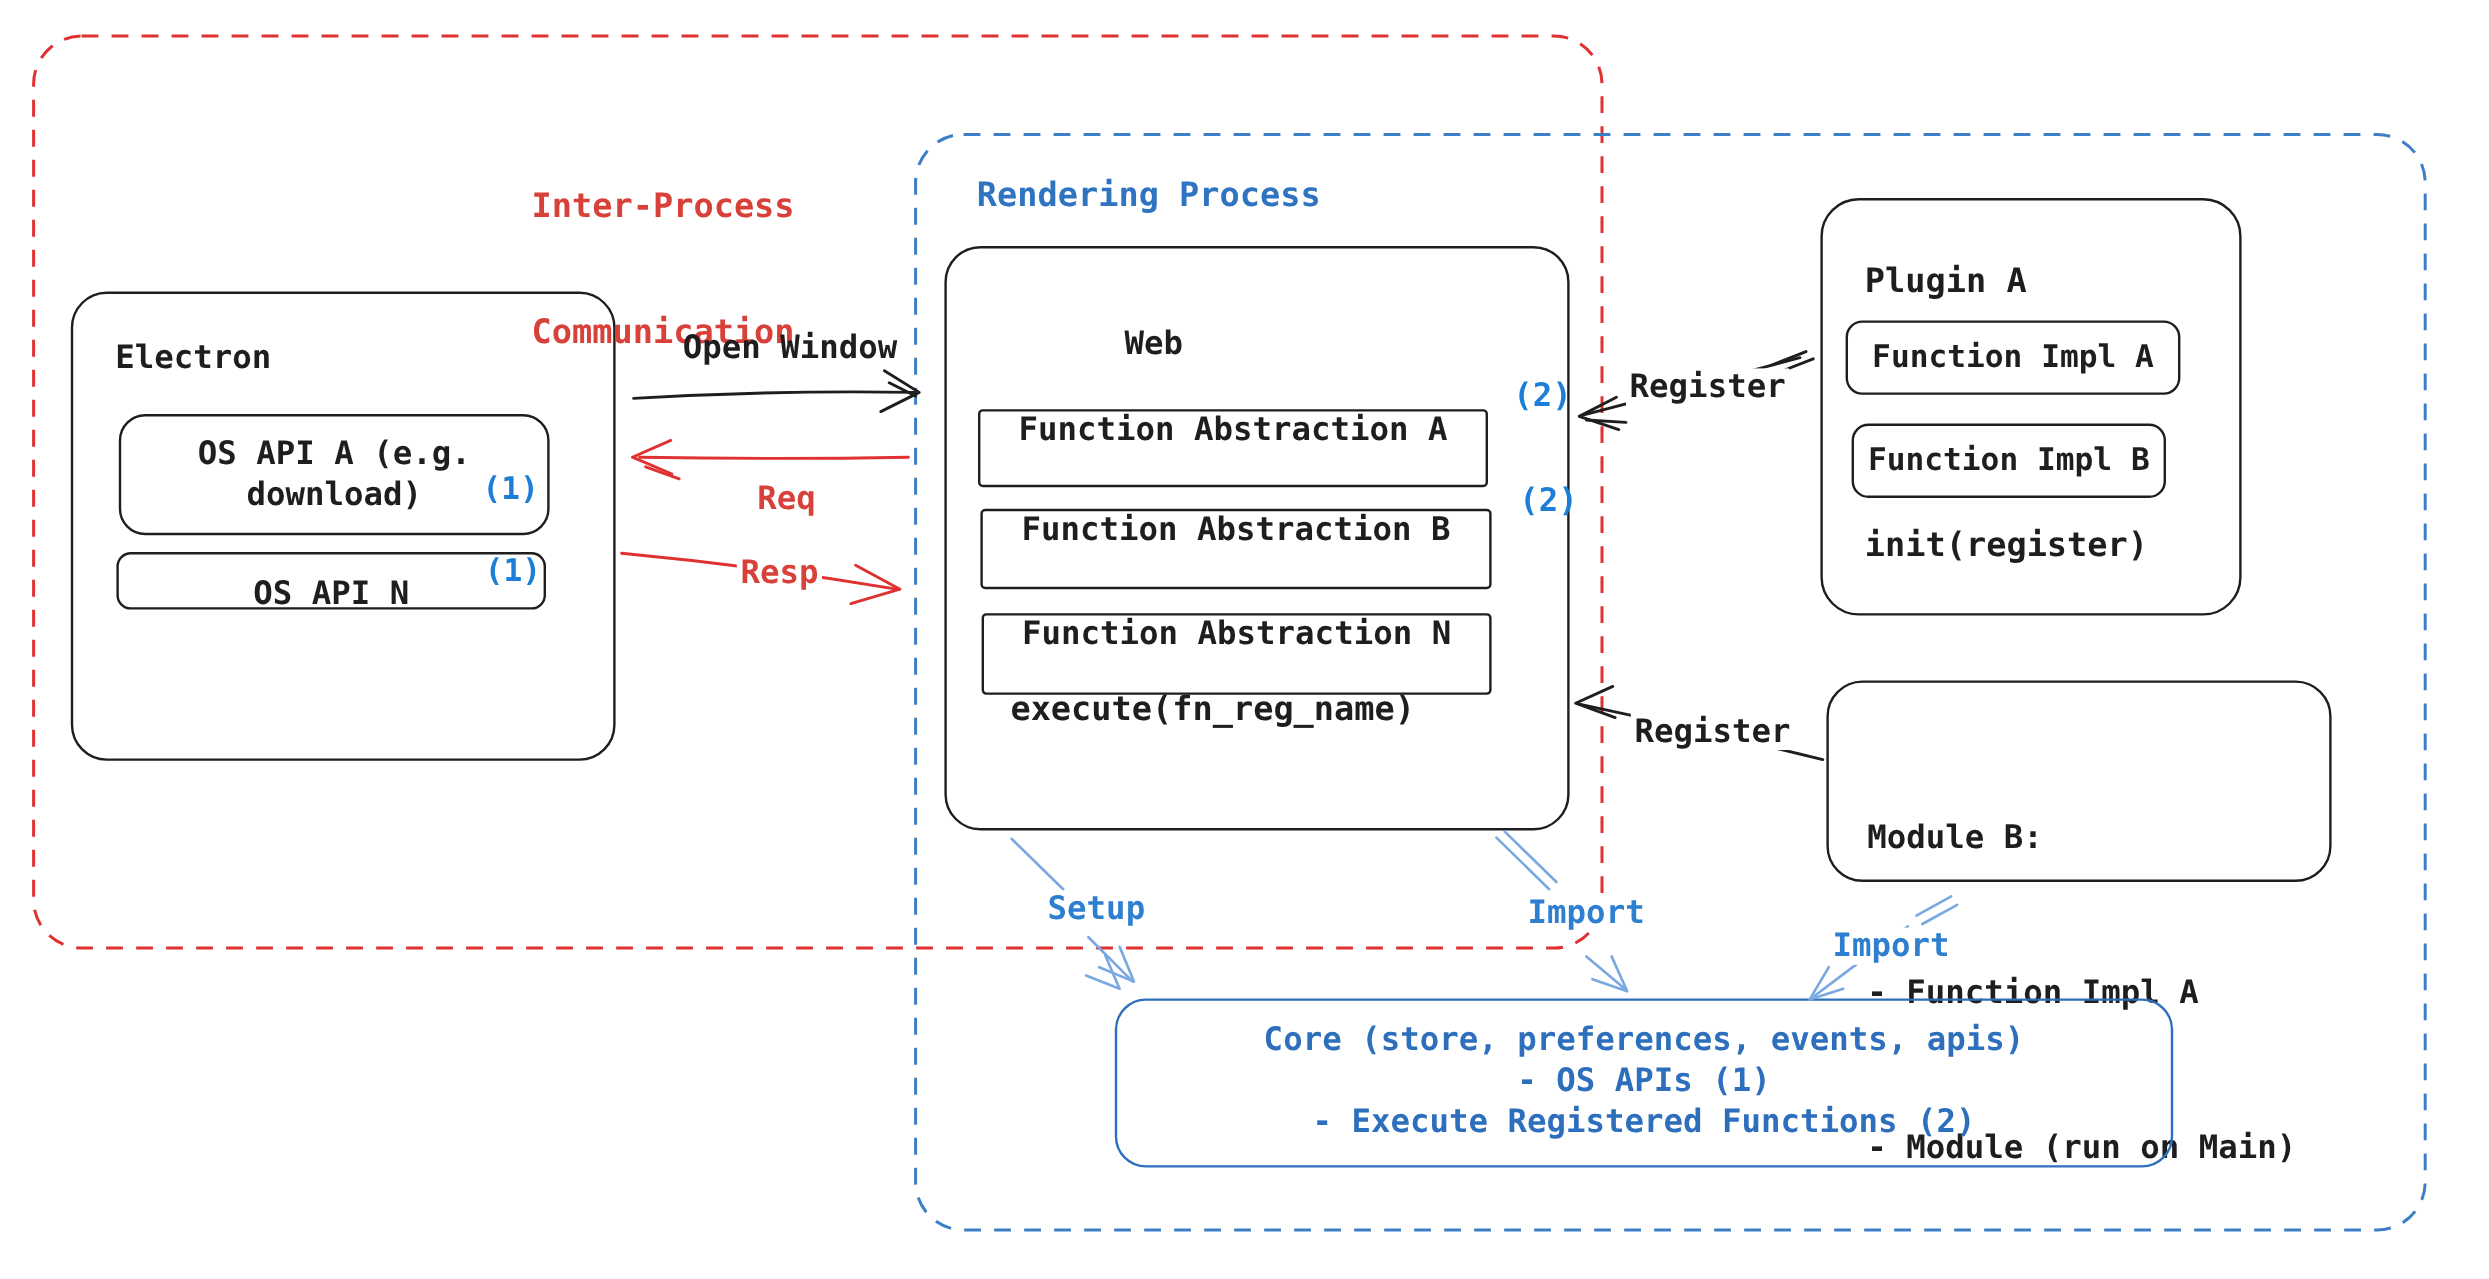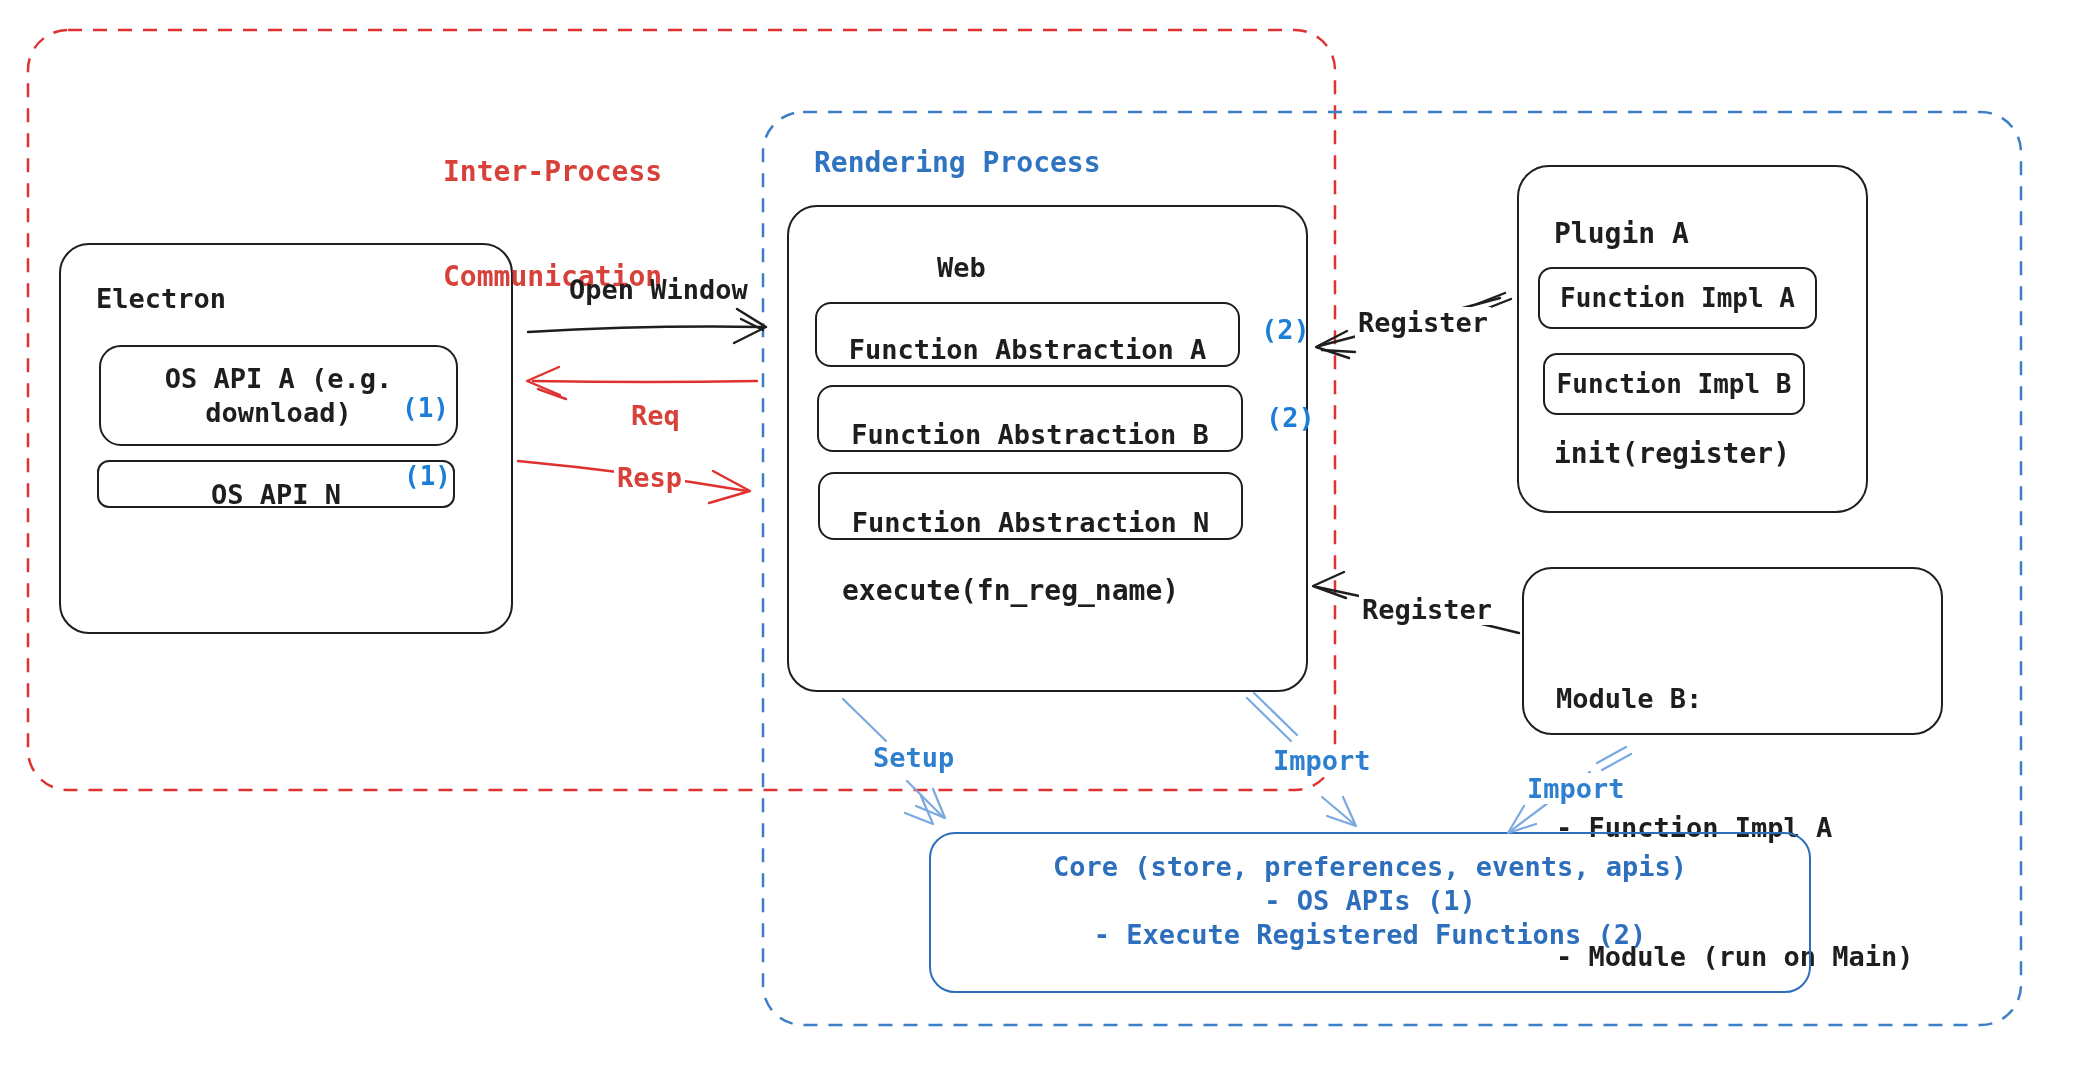--- a/index.html
+++ b/index.html
@@ -7,35 +7,35 @@
     position:relative;width:2074px;height:1066px;background:#ffffff;overflow:hidden;
     font-family:"DejaVu Sans Mono","Liberation Mono",monospace;
     color:#1e1e1e;font-weight:600;
   }
   
   .box{position:absolute;border:2.5px solid #1e1e1e;background:transparent;box-sizing:border-box;}
   .box-electron{left:59px;top:243px;width:454px;height:391px;border-radius:30px;}
   .box-os-a{left:99px;top:345px;width:359px;height:101px;border-radius:22px;text-align:center;padding-top:15px;line-height:34px;font-size:27px;}
   .box-os-n{left:97px;top:460px;width:358px;height:48px;border-radius:12px;text-align:center;padding-top:17px;font-size:27px;}
   .box-web{left:787px;top:205px;width:521px;height:487px;border-radius:30px;}
-  .box-fa{border-radius:16px;display:flex;align-items:flex-end;justify-content:center;font-size:27px;}
+  .box-fa{border-radius:4px;display:flex;align-items:flex-start;justify-content:center;font-size:27px;margin-top:39px;}
   .box-fa-a{left:815px;top:302px;width:425px;height:65px;}
   .box-fa-b{left:817px;top:385px;width:426px;height:67px;}
   .box-fa-n{left:818px;top:472px;width:425px;height:68px;}
   .box-plugin-a{left:1517px;top:165px;width:351px;height:348px;border-radius:32px;}
   .box-impl{border-radius:14px;display:flex;align-items:center;justify-content:center;font-size:26px;}
   .box-impl-a{left:1538px;top:267px;width:279px;height:62px;}
   .box-impl-b{left:1543px;top:353px;width:262px;height:62px;}
   .box-plugin-b{left:1522px;top:567px;width:421px;height:168px;border-radius:30px;font-size:27px;}
   .pb-lines{position:absolute;left:32px;top:22px;line-height:43px;white-space:pre;}
-  .box-core{left:929px;top:832px;width:882px;height:161px;border-radius:26px;border-color:#2e6fbd;color:#2e6fbd;text-align:center;padding-top:16px;line-height:34px;font-size:27px;}
+  .box-core{left:929px;top:832px;width:882px;height:141px;border-radius:26px;border-color:#2e6fbd;color:#2e6fbd;text-align:center;padding-top:16px;line-height:34px;font-size:27px;}
   
   .in{position:absolute;white-space:pre;}
   .t-electron{left:35px;top:38px;font-size:27px;}
-  .t-web{left:148px;top:45px;font-size:27px;}
+  .t-web{left:148px;top:64px;font-size:27px;}
   .t-execute{left:53px;top:367px;font-size:28px;}
   .t-plugin-a{left:35px;top:50px;font-size:28px;}
   .t-init{left:35px;top:270px;font-size:28px;}
   
   svg.arrows{position:absolute;left:0;top:0;z-index:5;pointer-events:none;}
   .ink-s{stroke:#1e1e1e;stroke-width:2.4;fill:none;stroke-linecap:round;stroke-linejoin:round;}
   .red-s{stroke:#e03131;stroke-width:2.4;fill:none;stroke-linecap:round;stroke-linejoin:round;}
   .lbl-s{stroke:#7aa8e0;stroke-width:2.2;fill:none;stroke-linecap:round;stroke-linejoin:round;}
   .bnd-red{stroke:#e03131;stroke-width:2.5;fill:none;stroke-dasharray:14 11;}
   .bnd-blue{stroke:#3c7fc6;stroke-width:2.5;fill:none;stroke-dasharray:14 11;}

